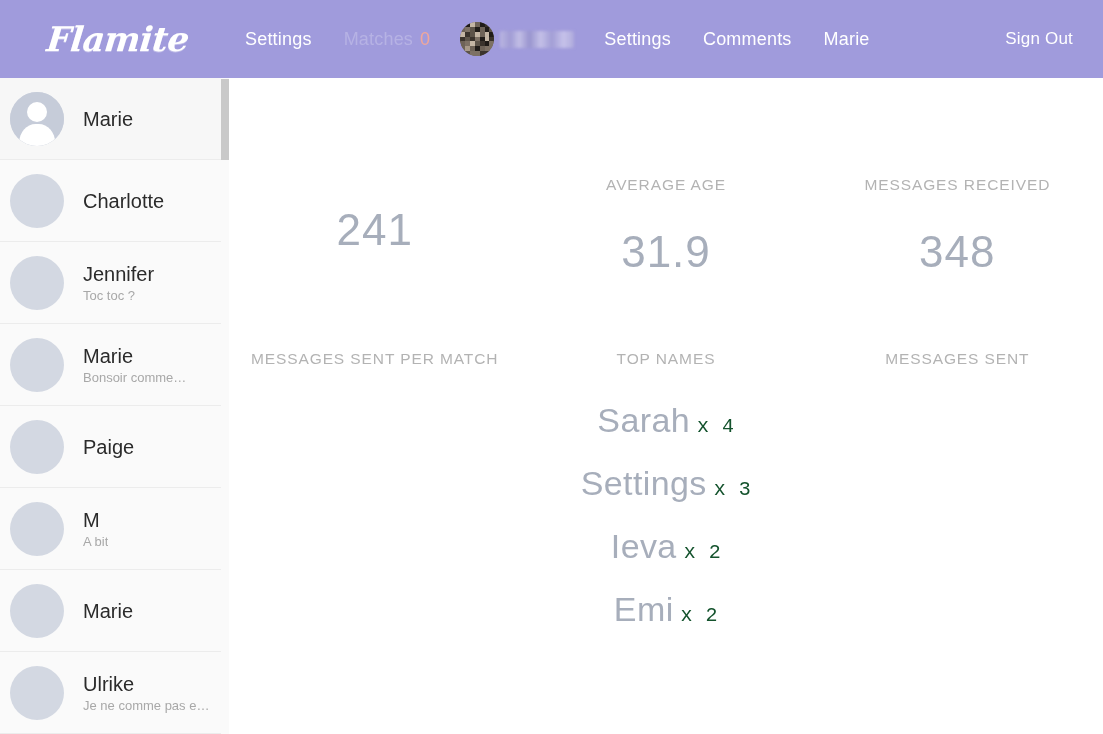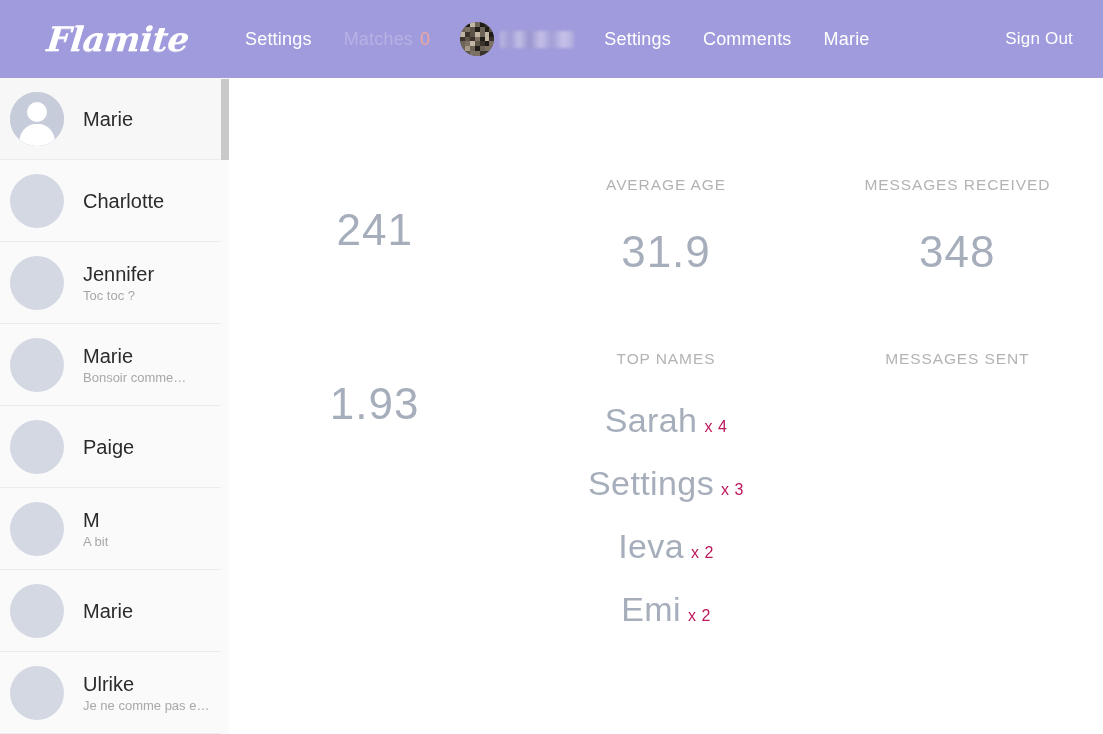--- a/index.html
+++ b/index.html
@@ -285,24 +285,25 @@
   .name-row {
     color: #a7aebb;
     font-size: 34px;
     font-weight: 300;
     line-height: 56px;
     letter-spacing: 0.4px;
     white-space: nowrap;
   }
 
   .name-count {
-    font-size: 16px;
-    color: #be185d;
+    font-size: 20px;
+    color: #14532d;
     margin-left: 7px;
     letter-spacing: 0.5px;
+    font-family: Liberation Mono, monospace;
   }
 </style>
 </head>
 <body>
 
 <div class="app">
 
   <div class="navbar">
 
     <div class="brand">Flamite</div>
@@ -456,21 +457,21 @@
         </div>
         <div class="stat">
           <div class="stat-label">AVERAGE AGE</div>
           <div class="stat-value">31.9</div>
         </div>
         <div class="stat">
           <div class="stat-label">MESSAGES RECEIVED</div>
           <div class="stat-value">348</div>
         </div>
         <div class="stat">
-          <div class="stat-value">1.93</div>
+          <div class="stat-label">MESSAGES SENT PER MATCH</div>
         </div>
         <div class="stat names">
           <div class="stat-label">TOP NAMES</div>
           <div class="stat-value">
             <div class="name-row"><span>Sarah</span><span class="name-count">x 4</span></div>
             <div class="name-row"><span>Settings</span><span class="name-count">x 3</span></div>
             <div class="name-row"><span>Ieva</span><span class="name-count">x 2</span></div>
             <div class="name-row"><span>Emi</span><span class="name-count">x 2</span></div>
           </div>
         </div>

